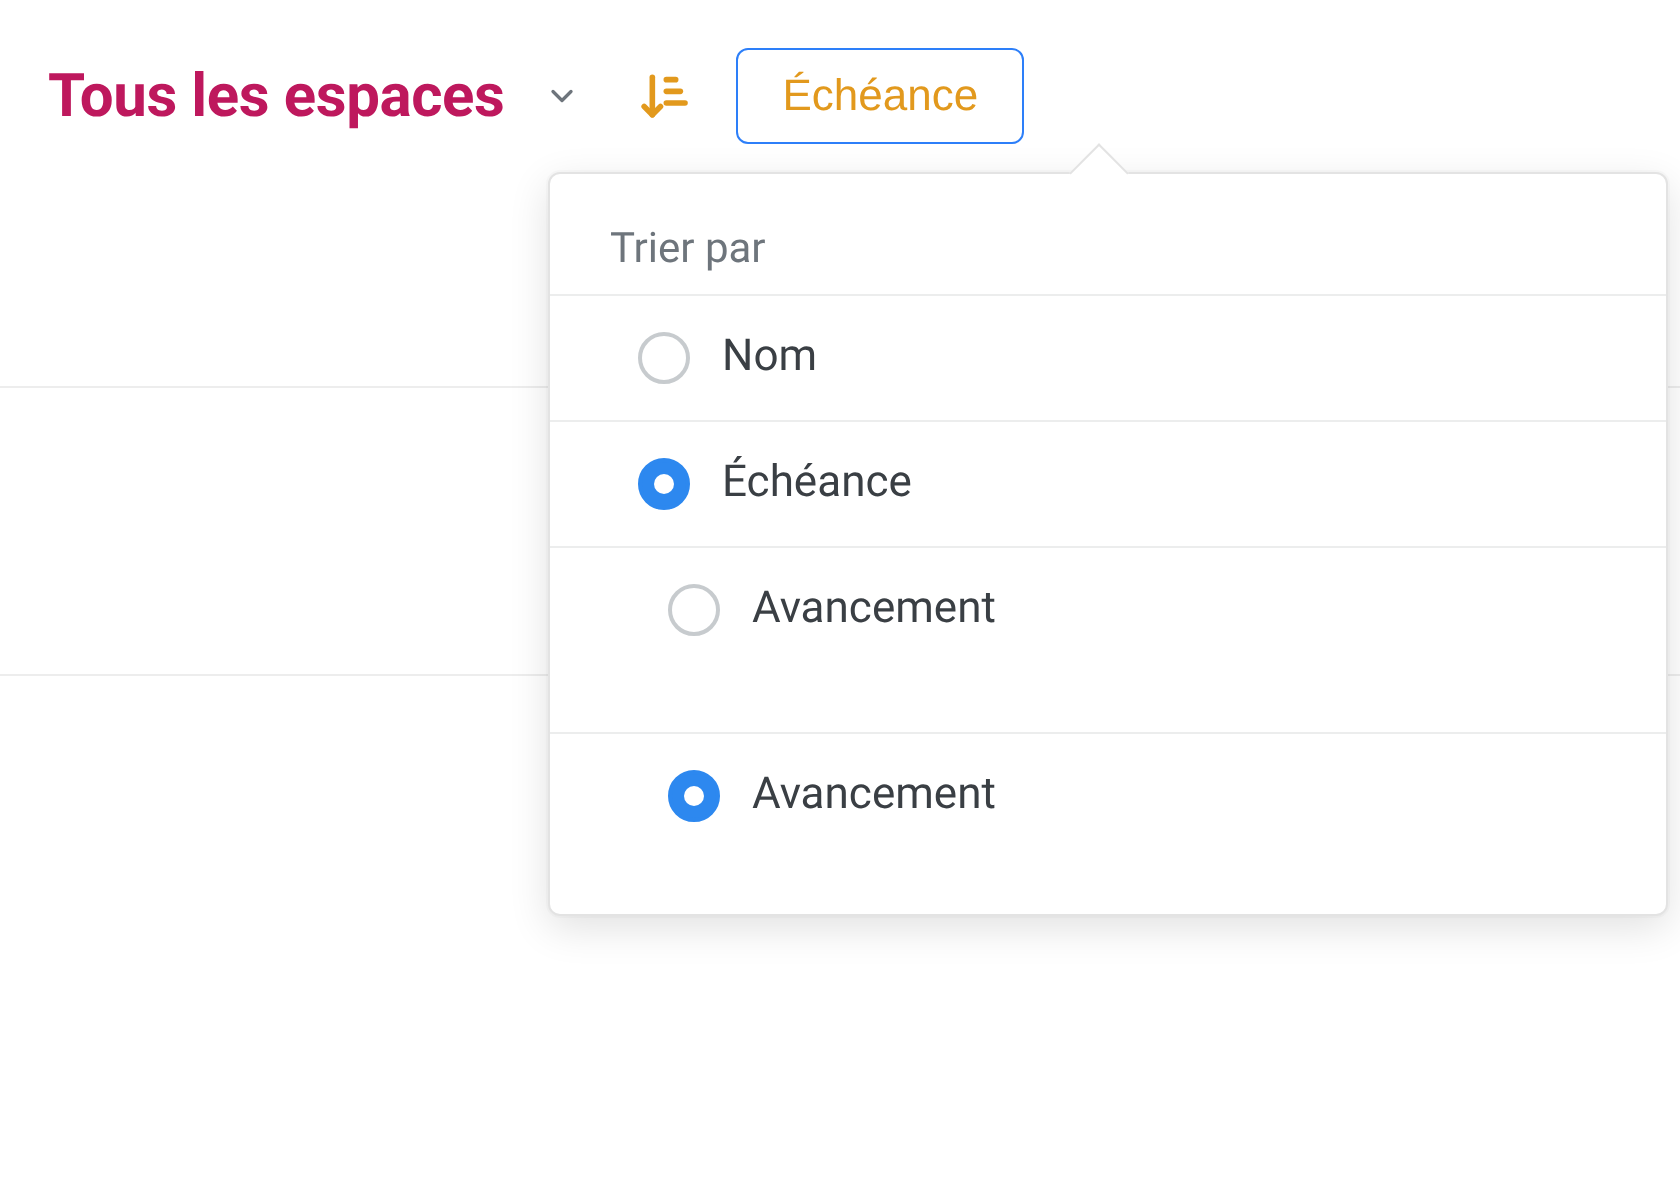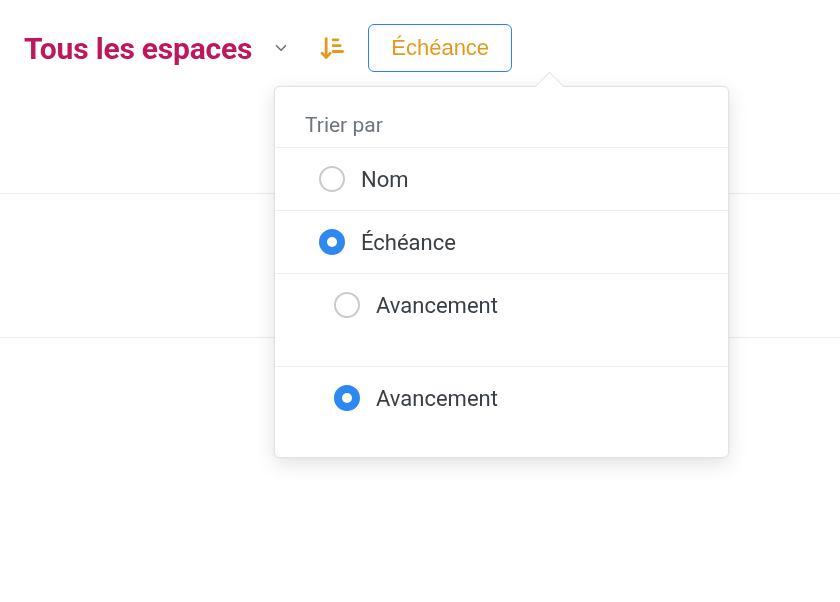--- a/index.html
+++ b/index.html
@@ -53,21 +53,21 @@
     font-weight: 500;
     background: #fff;
     cursor: pointer;
     line-height: 1.2;
   }
 
   .dropdown {
     position: absolute;
     top: 86px;
     left: 274px;
-    width: 455px;
+    width: 560px;
     background: #fff;
     border-radius: 6px;
     border: 1px solid #e3e3e3;
     box-shadow: 0 6px 20px rgba(0,0,0,0.12), 0 0 0 1px rgba(0,0,0,0.02);
     padding: 22px 0 28px 0;
   }
 
   .dropdown::before {
     content: "";
     position: absolute;
@@ -87,21 +87,20 @@
     font-weight: 400;
     padding: 4px 30px 10px 30px;
   }
 
   .option-list {
     border-top: 1px solid #eceded;
   }
 
   .option {
     display: flex;
-    align-items: center;
     gap: 16px;
     padding: 18px 30px 18px 44px;
     border-bottom: 1px solid #eceded;
     cursor: pointer;
   }
 
   .option:last-child {
     border-bottom: none;
     margin-left: 15px;
   }

